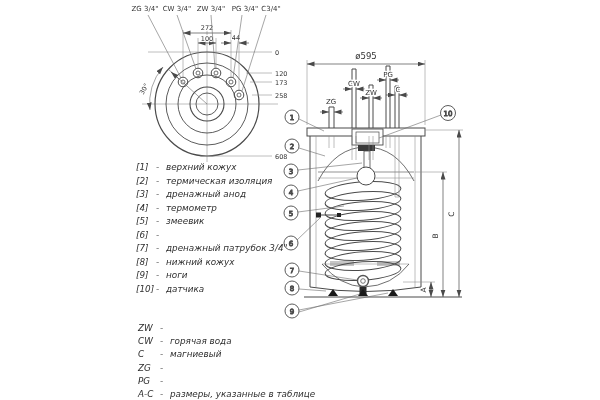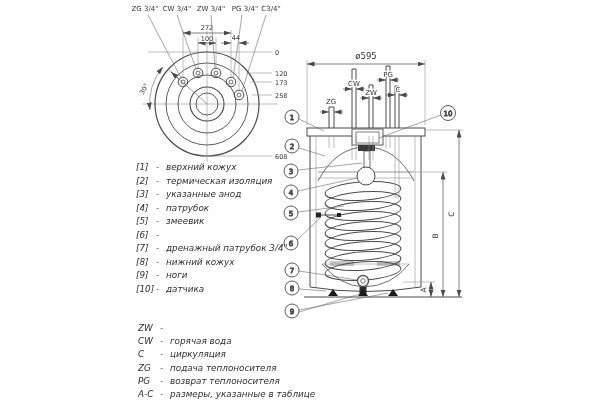--- a/index.html
+++ b/index.html
@@ -339,26 +339,26 @@
         <span class="ltxt">верхний кожух</span>
       </div>
   <div class="lrow">
         <span class="lnum">[2]</span>
         <span class="ldash">-</span>
         <span class="ltxt">термическая изоляция</span>
       </div>
   <div class="lrow">
         <span class="lnum">[3]</span>
         <span class="ldash">-</span>
-        <span class="ltxt">указанные анод</span>
+        <span class="ltxt">дренажный анод</span>
       </div>
   <div class="lrow">
         <span class="lnum">[4]</span>
         <span class="ldash">-</span>
-        <span class="ltxt">патрубок</span>
+        <span class="ltxt">термометр</span>
       </div>
   <div class="lrow">
         <span class="lnum">[5]</span>
         <span class="ldash">-</span>
         <span class="ltxt">змеевик</span>
       </div>
   <div class="lrow">
         <span class="lnum">[6]</span>
         <span class="ldash">-</span>
       </div>
@@ -390,31 +390,29 @@
         <span class="adash">-</span>
       </div>
   <div class="arow">
         <span class="aabbr">CW</span>
         <span class="adash">-</span>
         <span class="atxt">горячая вода</span>
       </div>
   <div class="arow">
         <span class="aabbr">C</span>
         <span class="adash">-</span>
-        <span class="atxt">циркуляция</span>
+        <span class="atxt">магниевый</span>
       </div>
   <div class="arow">
         <span class="aabbr">ZG</span>
         <span class="adash">-</span>
-        <span class="atxt">подача теплоносителя</span>
       </div>
   <div class="arow">
         <span class="aabbr">PG</span>
         <span class="adash">-</span>
-        <span class="atxt">возврат теплоносителя</span>
       </div>
   <div class="arow">
         <span class="aabbr">A-C</span>
         <span class="adash">-</span>
         <span class="atxt">размеры, указанные в таблице</span>
       </div>
 </div>
 
 </div>
 

